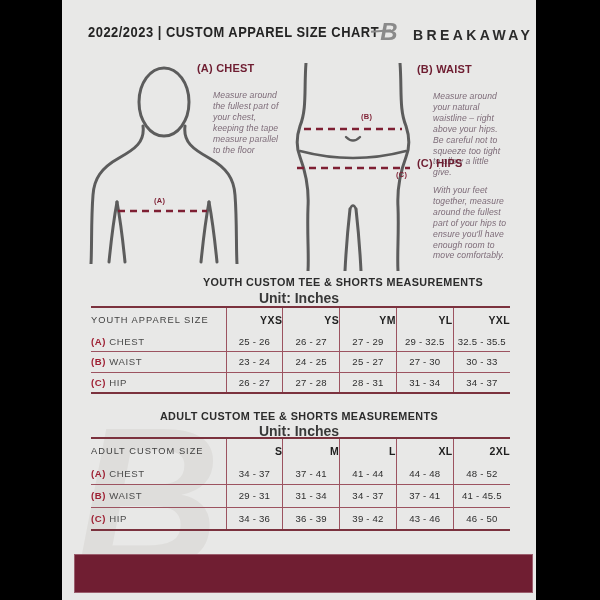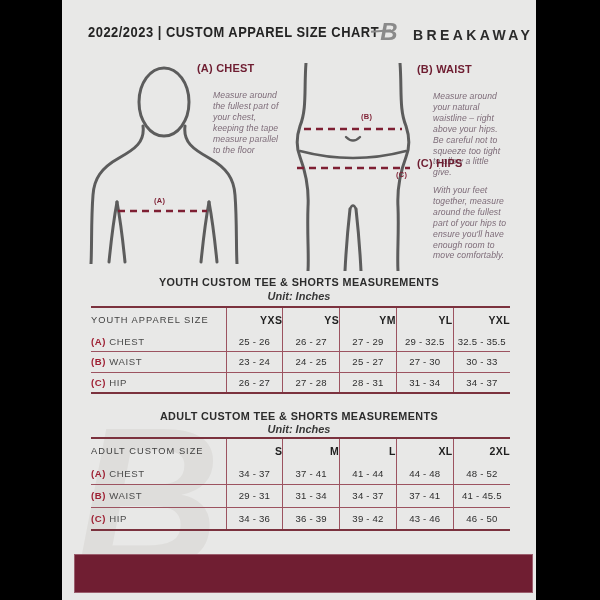--- a/index.html
+++ b/index.html
@@ -46,21 +46,21 @@
     margin:16px; font-size:8.6px; font-style:italic; color:#7d6b78;
     line-height:1.27; letter-spacing:0.1px;
   }
   
   .sec-title {
     position:absolute; left:0; width:474px; text-align:center; z-index:2;
     font-size:10.8px; font-weight:bold; color:#2c2c2c; letter-spacing:0.4px;
   }
   .sec-unit {
     position:absolute; left:0; width:474px; text-align:center; z-index:2;
-    font-size:11px; font-style:italic; font-weight:bold; color:#383838;
+    font-size:14px; font-weight:bold; color:#383838;
   }
   
   .size-table {
     position:absolute; left:29px; width:419px; z-index:2;
     border-collapse:collapse; table-layout:fixed;
     border-top:2.4px solid #7b323e; border-bottom:2.4px solid #7b323e;
   }
   .size-table th, .size-table td {
     padding:0; vertical-align:middle; background:transparent;
   }
@@ -142,21 +142,21 @@
     </div>
     <div class="guide" style="left:355px; top:63px; width:106px;">
       <h3>(B) WAIST</h3>
       <p>Measure around your natural waistline – right above your hips. Be careful not to squeeze too tight to allow a little give.</p>
     </div>
     <div class="guide" style="left:355px; top:157px; width:106px;">
       <h3>(C) HIPS</h3>
       <p>With your feet together, measure around the fullest part of your hips to ensure you'll have enough room to move comfortably.</p>
     </div>
 
-    <div class="sec-title" style="top:276px;">YOUTH CUSTOM TEE &amp; SHORTS MEASUREMENTS</div>
+    <div class="sec-title" style="top:276px;padding-left:44px;">YOUTH CUSTOM TEE &amp; SHORTS MEASUREMENTS</div>
     <div class="sec-unit" style="top:290px;">Unit: Inches</div>
 
     <table class="size-table yt" style="top:306px;">
       <colgroup>
           <col style="width:135px">
           <col style="width:56.8px">
           <col style="width:56.8px">
           <col style="width:56.8px">
           <col style="width:56.8px">
           <col style="width:56.8px">

